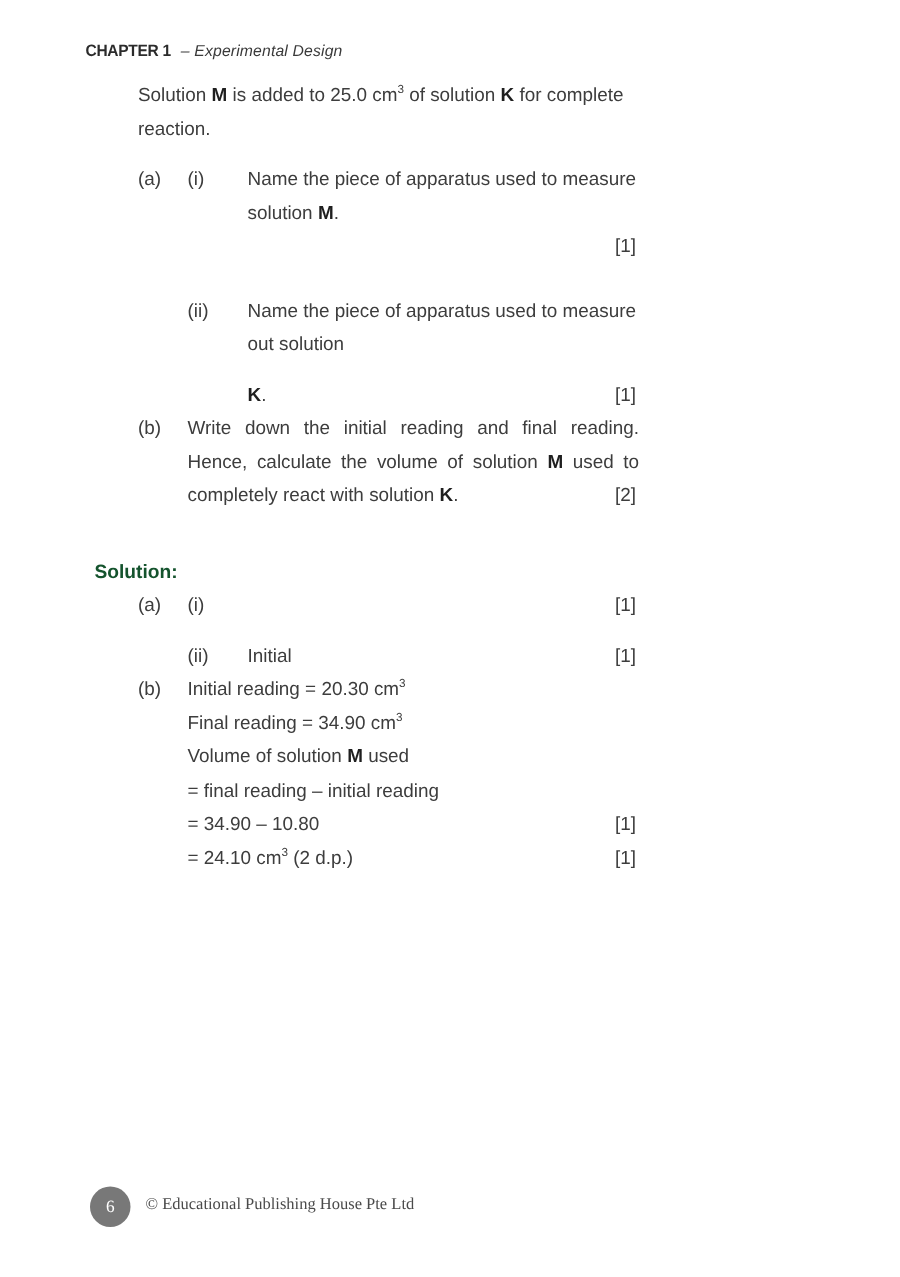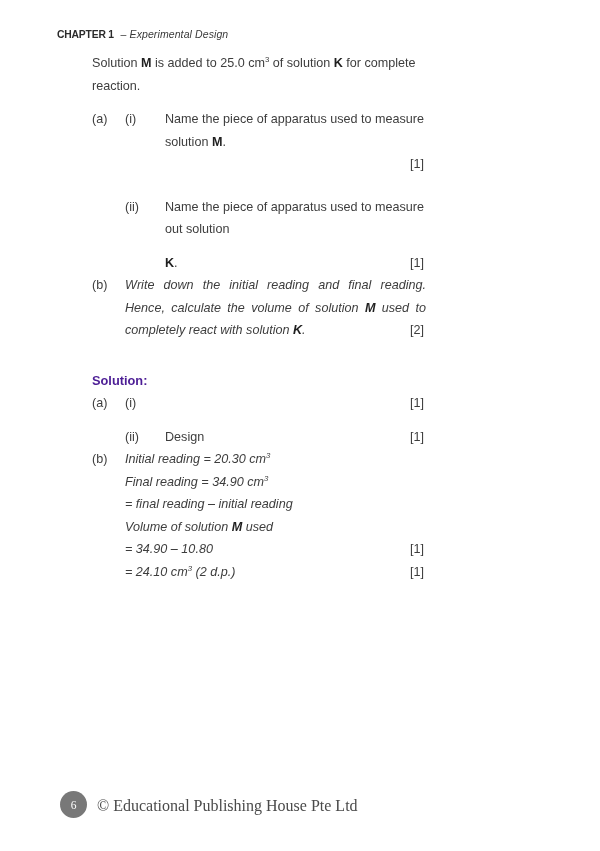--- a/index.html
+++ b/index.html
@@ -59,21 +59,21 @@
     font-size: 12.6px;
     line-height: 22.5px;
     color: #3d3d3d;
     min-height: 22.5px;
   }
 
   
   .col-a   { position: absolute; left: 92px;  width: 34px; }
   .col-i   { position: absolute; left: 125px; width: 40px; }
   .txt-l1  { margin-left: 92px;  margin-right: 58px; }   
-  .txt-l2  { margin-left: 125px; margin-right: 58px; font-style: italic; }   
+  .txt-l2  { margin-left: 125px; margin-right: 58px; }   
   .txt-l3  { margin-left: 165px; margin-right: 58px; margin-top: 11px; }   
 
   .justify { text-align: justify; text-align-last: left; }
 
   .marks {
     position: absolute;
     right: 60px;
     top: 0;
     font-size: 12.6px;
     line-height: 22.5px;
@@ -86,24 +86,24 @@
   sup {
     font-size: 0.62em;
     vertical-align: super;
     line-height: 0;
   }
 
   .gap-sm { height: 9px; }
   .gap-md { height: 28px; }
 
   .solution-heading {
-    margin-left: 92px;
+    margin-left: 63px;
     font-weight: bold;
     font-size: 12.8px;
-    color: #4c1d95;
+    color: #14532d;
     line-height: 22.5px;
   }
 
   
   .footer {
     position: absolute;
     left: 0;
     bottom: 30px;
     width: 600px;
     height: 30px;
@@ -121,21 +121,21 @@
     display: flex;
     align-items: center;
     justify-content: center;
     font-family: "Liberation Serif", serif;
   }
   .copyright {
     position: absolute;
     left: 97px;
     top: 6px;
     font-family: "Liberation Serif", serif;
-    font-size: 16px;
+    font-size: 11px;
     color: #4a4a4a;
     white-space: nowrap;
   }
 </style>
 </head>
 <body>
 
 <div class="page">
 
   <div class="chapter-header">
@@ -191,45 +191,45 @@
     </div>
 
     <div class="line">
       <span class="col-a">(a)</span>
       <span class="col-i">(i)</span>
       <span class="marks">[1]</span>
     </div>
 
     <div class="line">
       <span class="col-i">(ii)</span>
-      <div class="txt-l3"><span>Design</span></div>
+      <div class="txt-l3"><span>Initial</span></div>
       <span class="marks">[1]</span>
     </div>
 
     <div class="line">
       <span class="col-a">(b)</span>
       <div class="txt-l2">
         <span>Initial reading = 20.30 cm</span><sup>3</sup>
       </div>
     </div>
 
     <div class="line">
       <div class="txt-l2">
         <span>Final reading = 34.90 cm</span><sup>3</sup>
       </div>
     </div>
 
     <div class="line">
+      <div class="txt-l2">
+        <span>Volume of solution </span><span class="bold">M</span><span> used</span>
+      </div>
+    </div>
+
+    <div class="line">
       <div class="txt-l2"><span>= final reading – initial reading</span></div>
-    </div>
-
-    <div class="line">
-      <div class="txt-l2">
-        <span>Volume of solution </span><span class="bold">M</span><span> used</span>
-      </div>
     </div>
 
     <div class="line">
       <div class="txt-l2"><span>= 34.90 – 10.80</span></div>
       <span class="marks">[1]</span>
     </div>
 
     <div class="line">
       <div class="txt-l2">
         <span>= 24.10 cm</span><sup>3</sup><span> (2 d.p.)</span>

